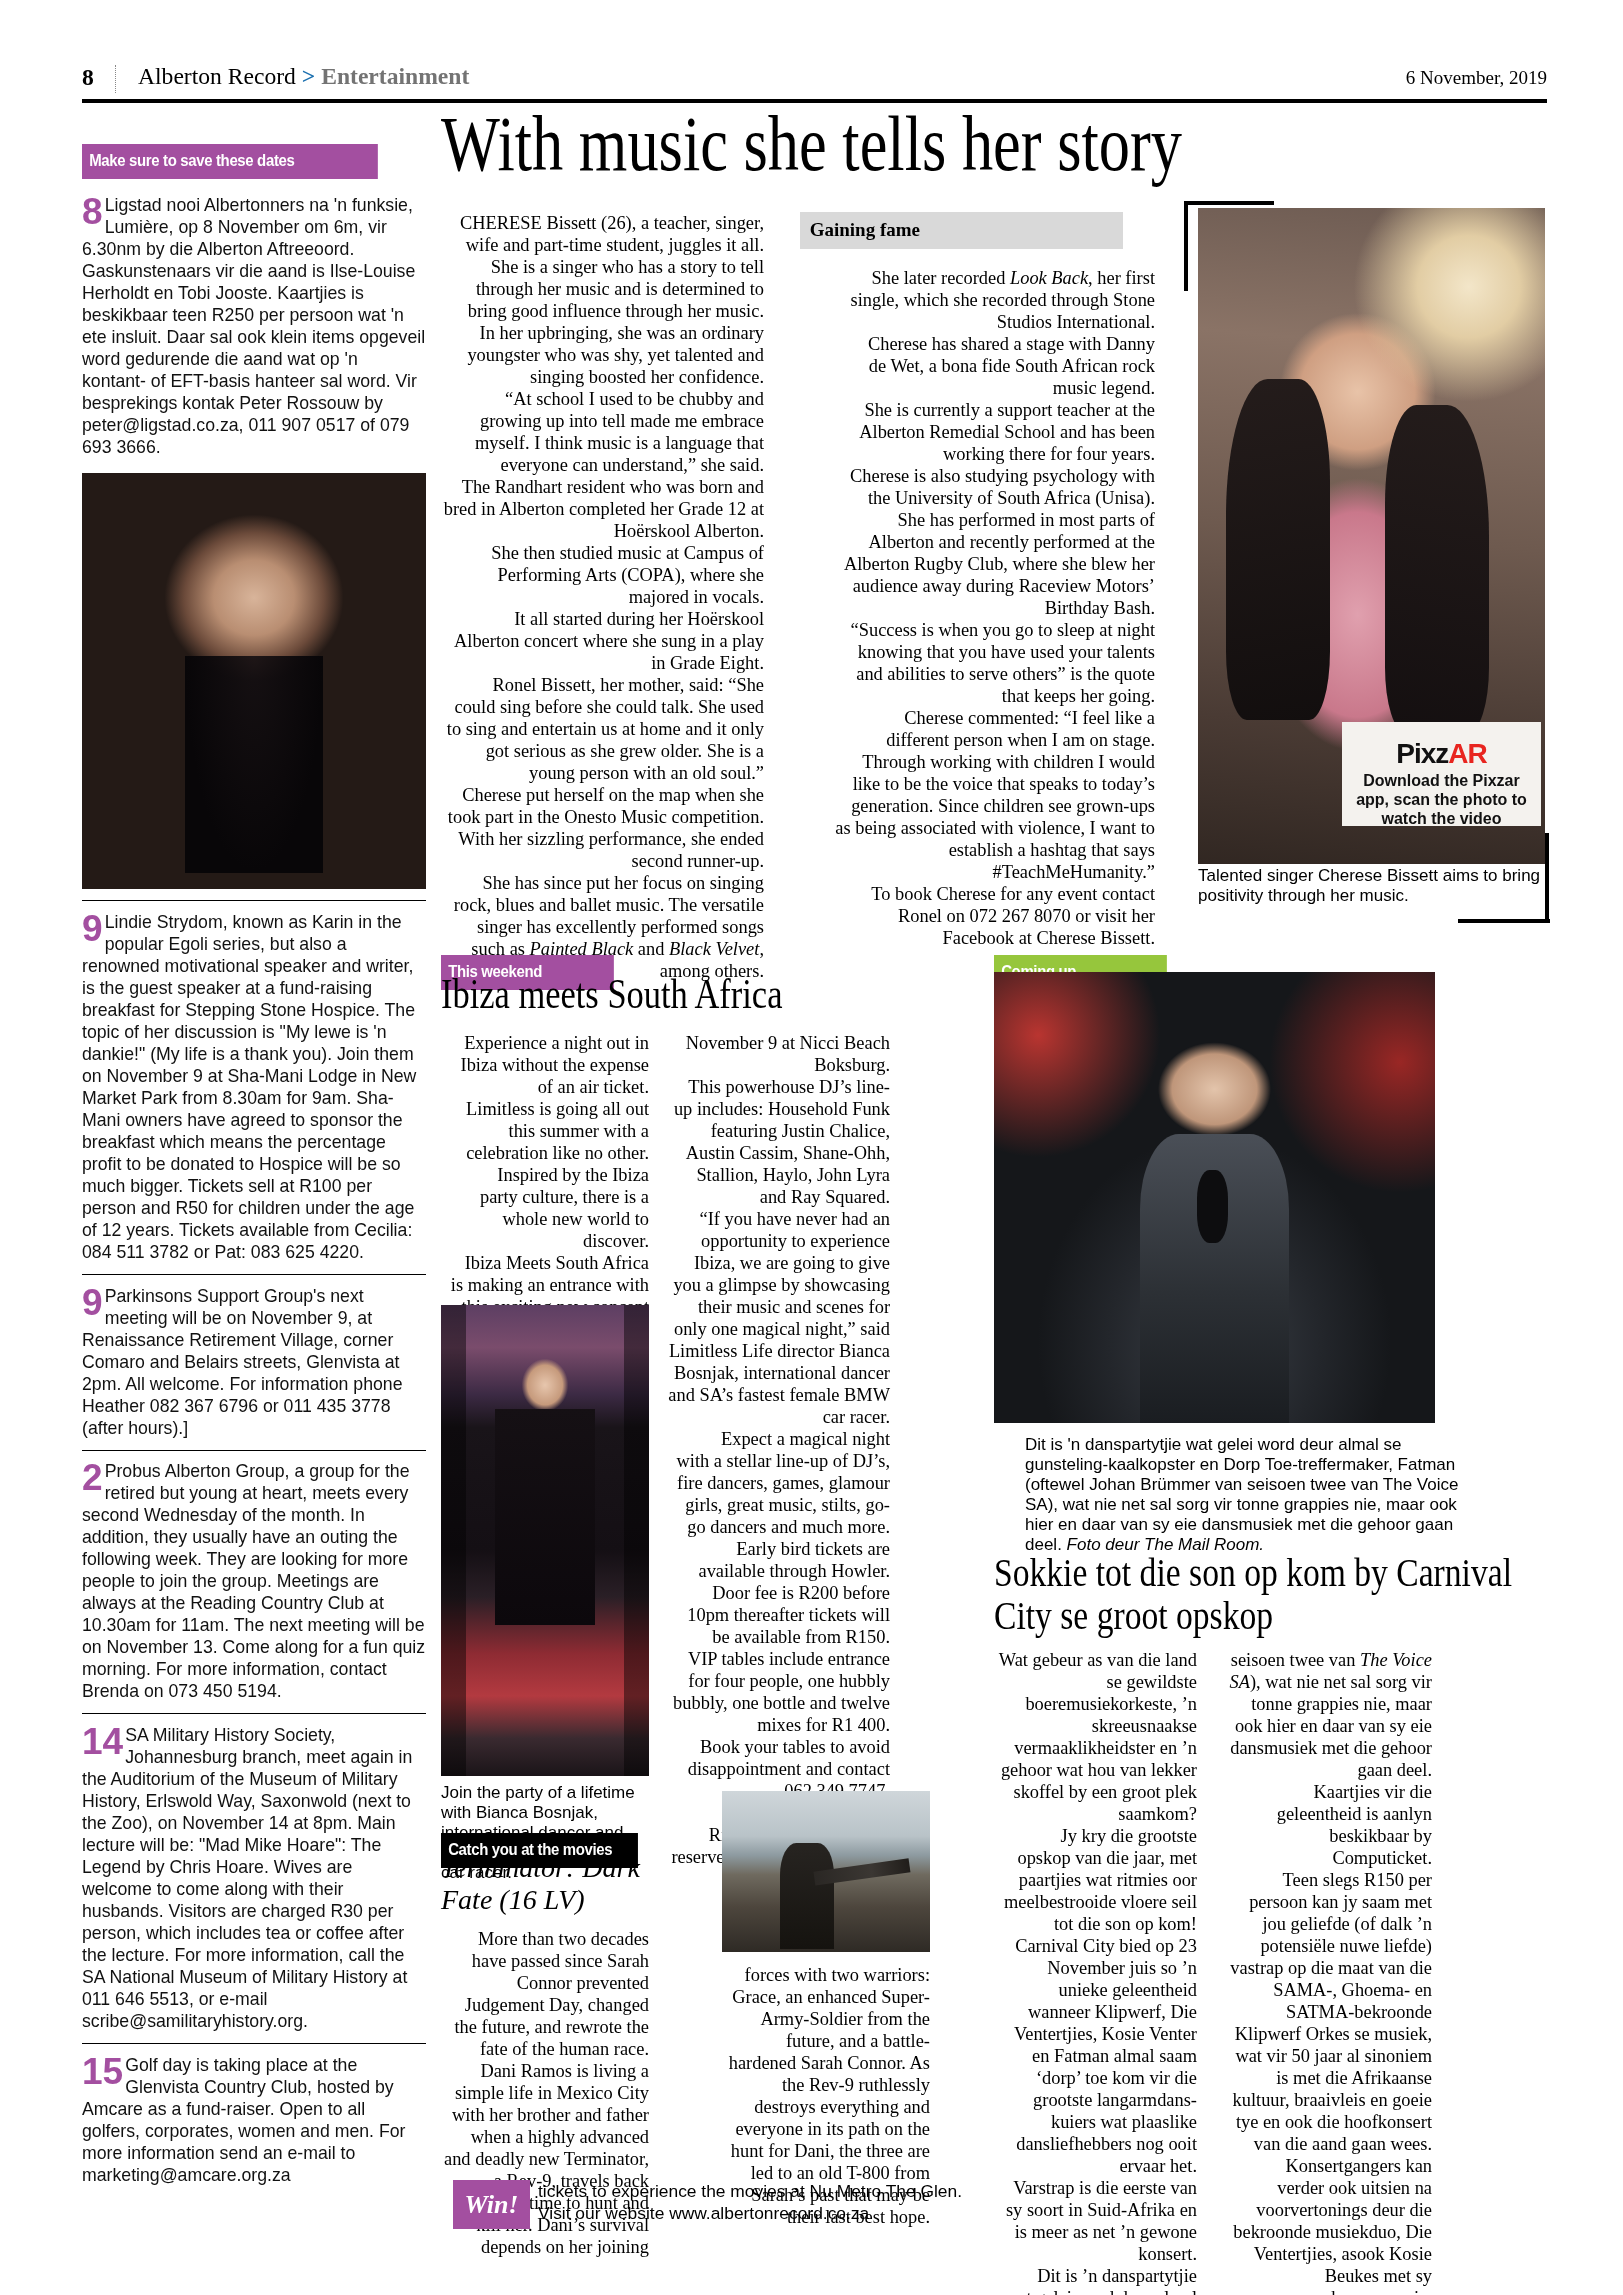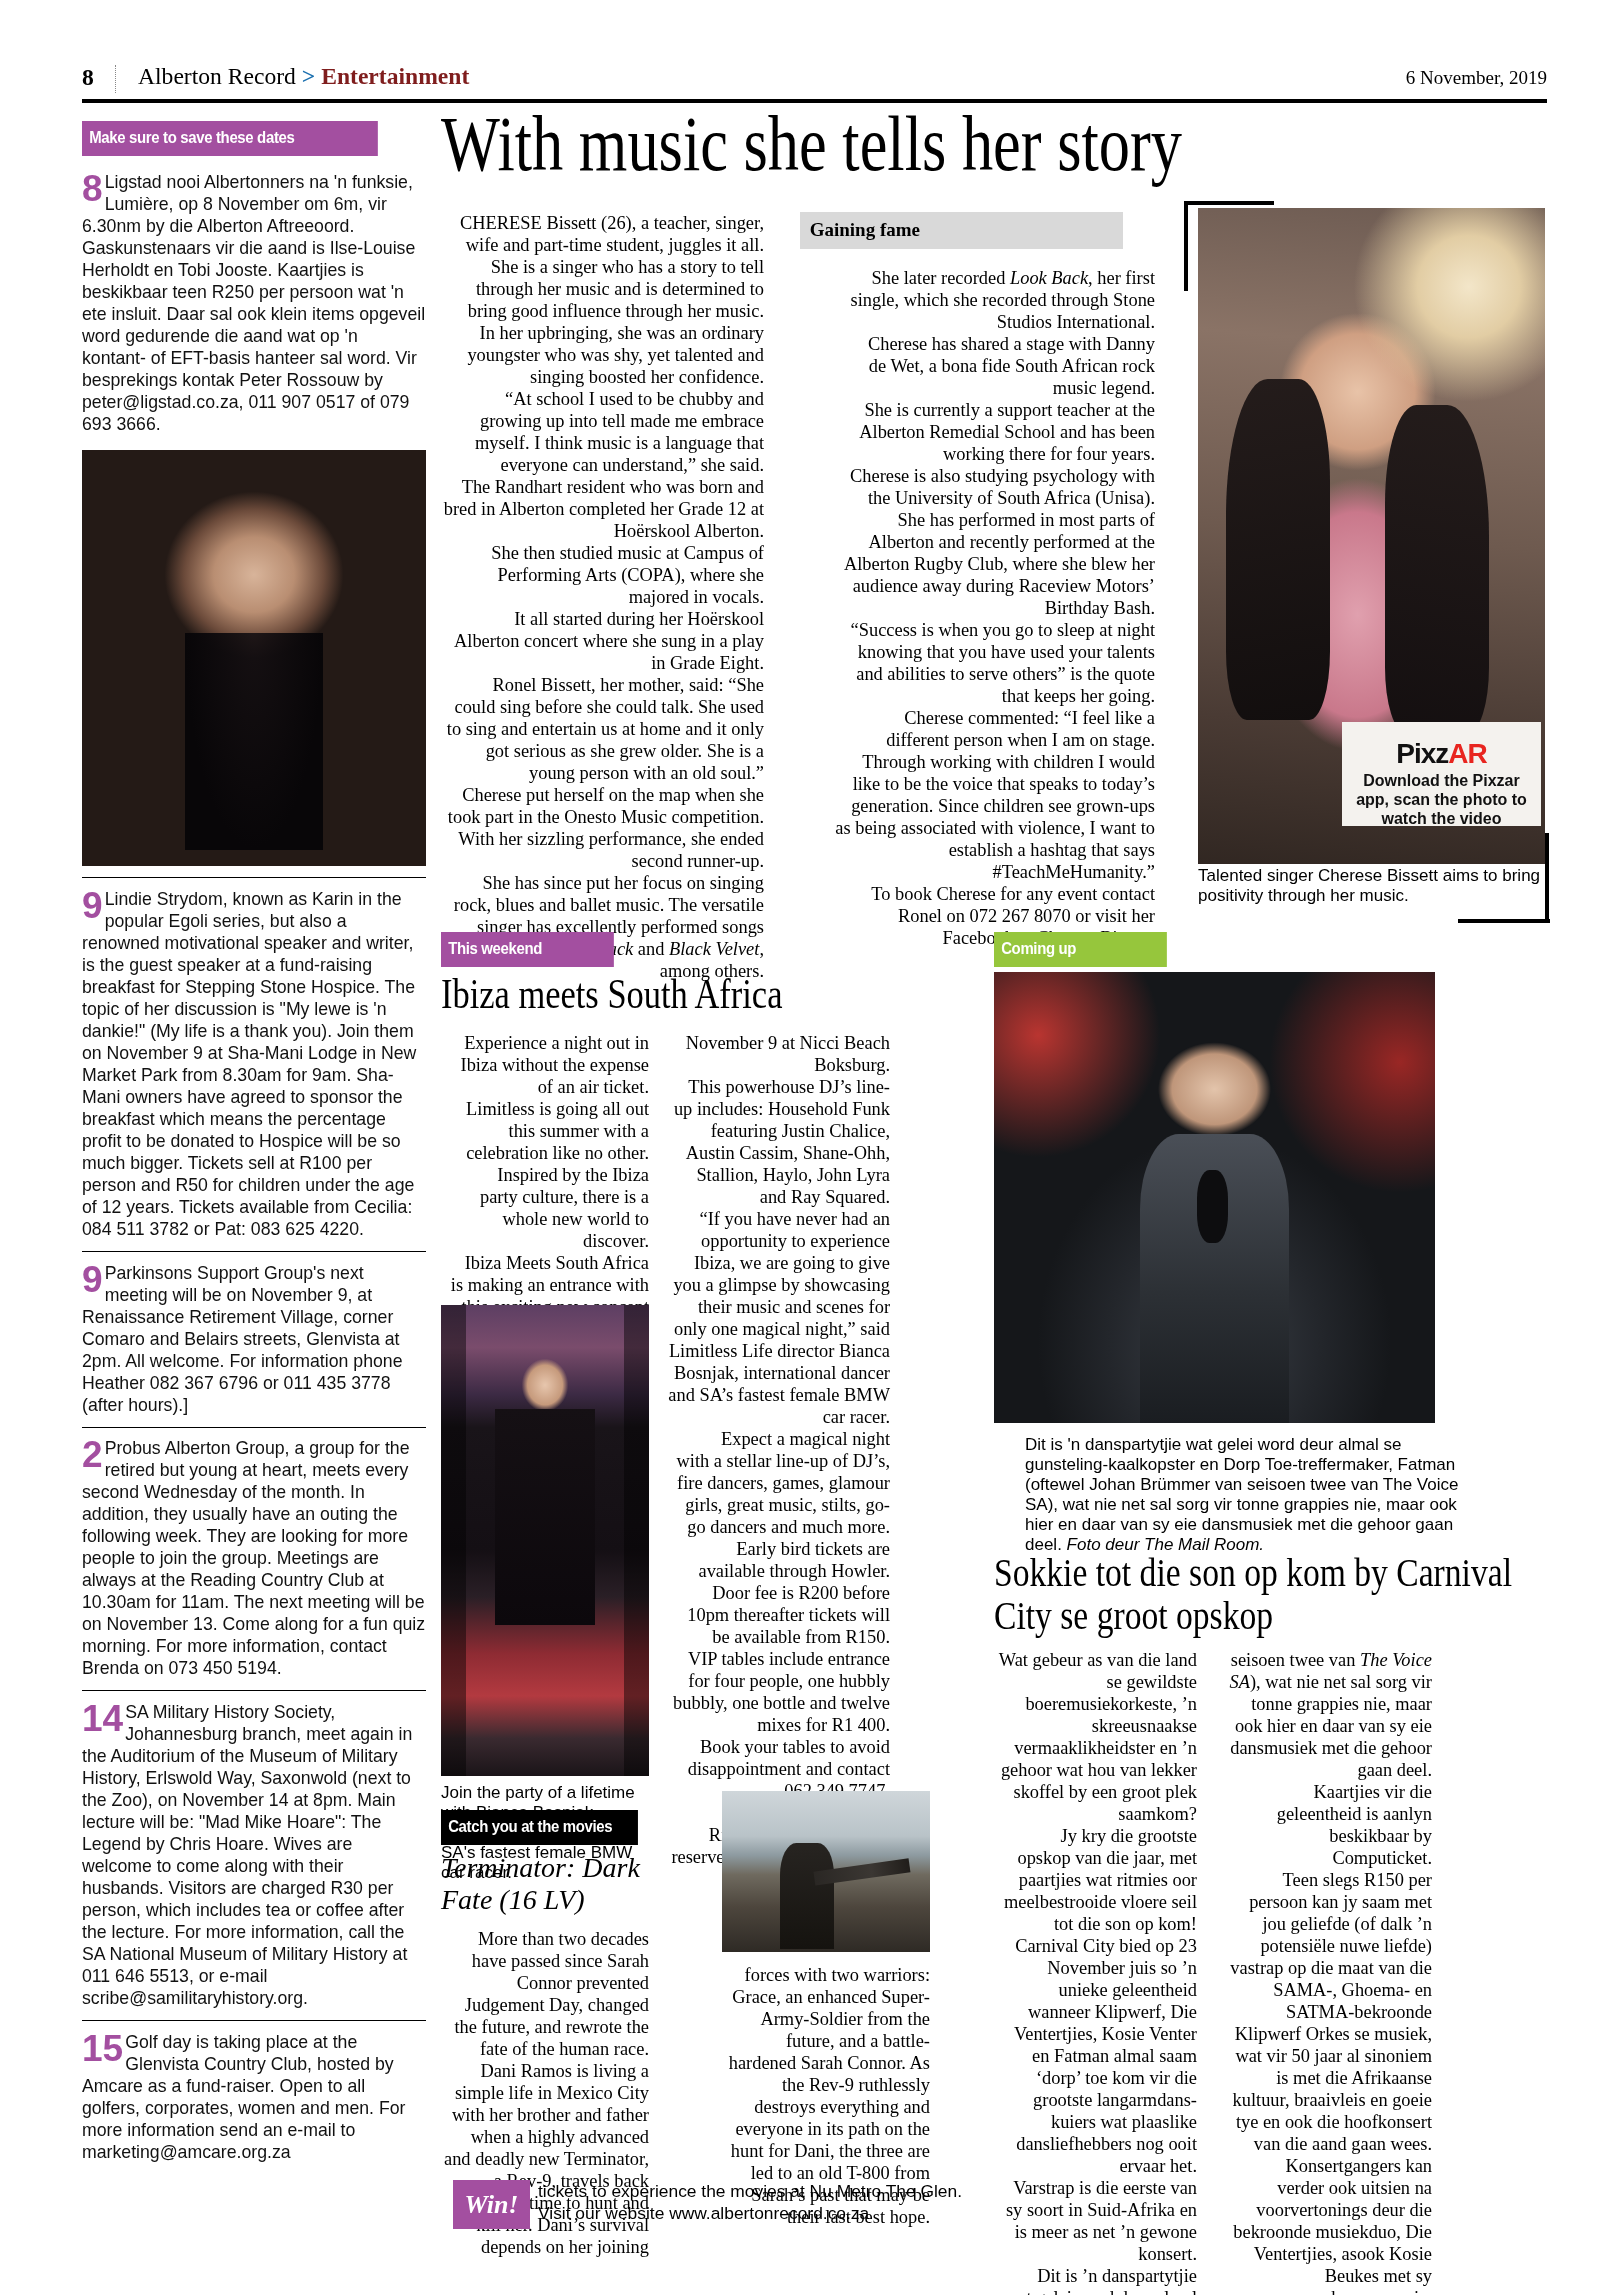--- a/index.html
+++ b/index.html
@@ -21,42 +21,42 @@
   }
   .mh-divider {
     position:absolute; left:33px; top:1.4px; width:1.4px; height:28px;
     border-left:1.4px dotted #888;
   }
   .mh-title {
     position:absolute; left:56px; top:-1.4px; font-size:23.6px; white-space:nowrap;
     font-family:"Liberation Serif", serif;
   }
   .mh-gt { color:#1a6faf; font-weight:bold; }
-  .mh-section { color:#7f1d1d; font-weight:bold; }
+  .mh-section { color:#737373; font-weight:bold; }
   .mh-date {
     position:absolute; right:0; top:2.8px; font-size:19px; white-space:nowrap;
   }
   .mh-rule {
     position:absolute; left:82px; top:99px; width:1465px; height:3.5px; background:#000;
   }
 
   
   .banner {
     font-family:"Liberation Sans", sans-serif;
     font-weight:bold;
     color:#fff;
     font-size:17.4px;
     letter-spacing:-0.4px;
     padding:6.2px 8.3px 7.6px 8.3px;
     box-sizing:border-box;
     display:block;
     transform:scaleX(0.86);
     transform-origin:left center;
   }
-  .banner-wrap { position:absolute; }
+  .banner-wrap { position:absolute;margin-top:23px; }
   .banner-purple { background:#a34fa0; }
   .banner-green  { background:#96c63c; }
   .banner-black  { background:#000000; }
   .banner-inner { display:block; }
 
   
   .sidebar { position:absolute; left:82px; top:121px; width:344px; }
   .sb-banner { width:344px; }
   .sb-item { position:relative; font-family:"Liberation Sans", sans-serif;
     font-size:17.7px; line-height:22px; color:#111; }

